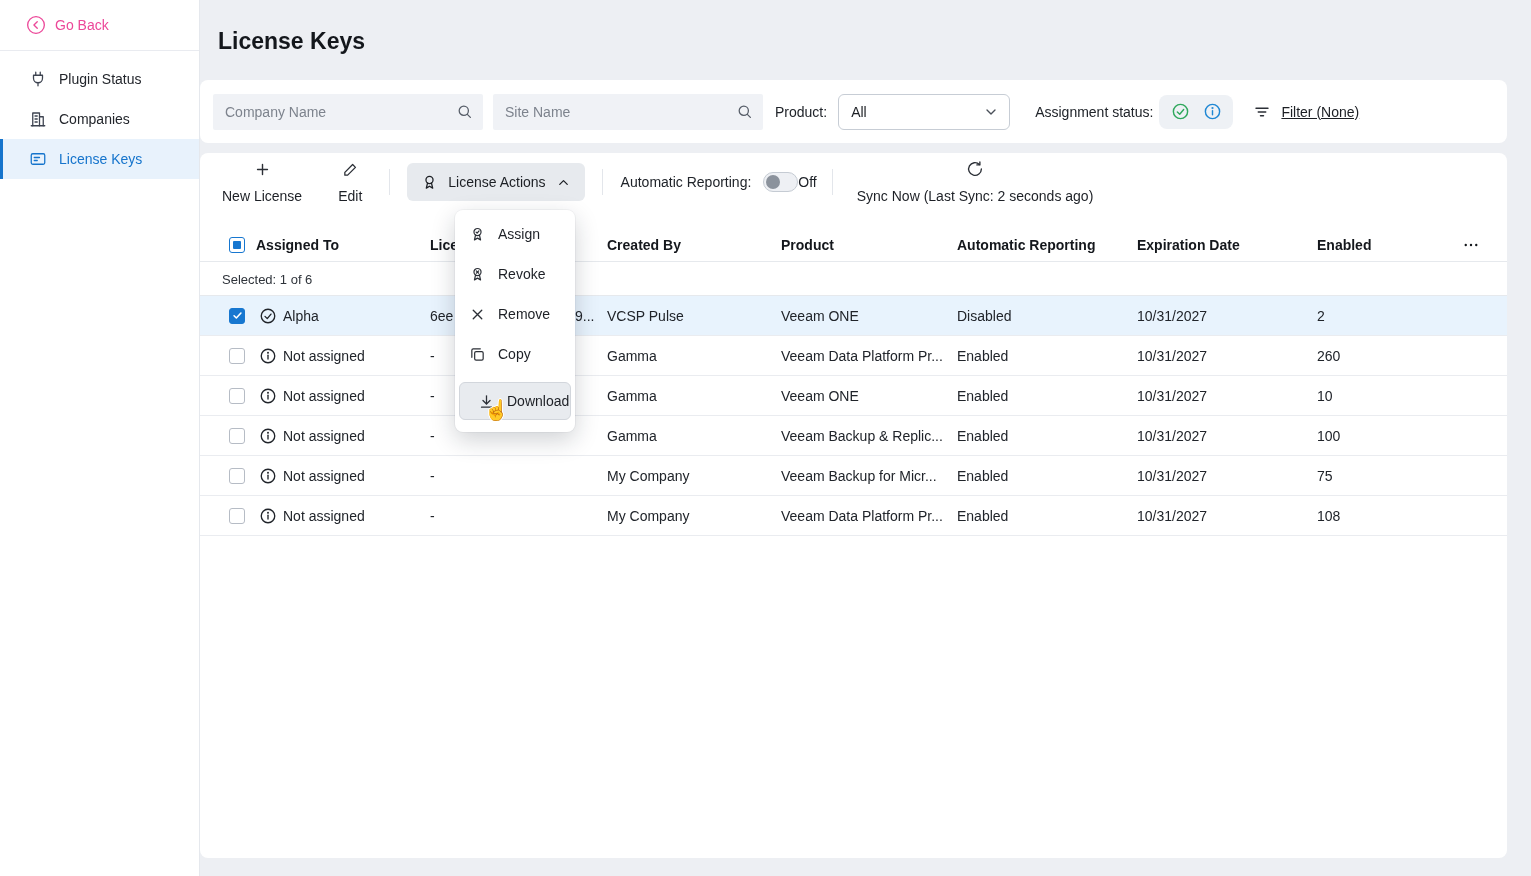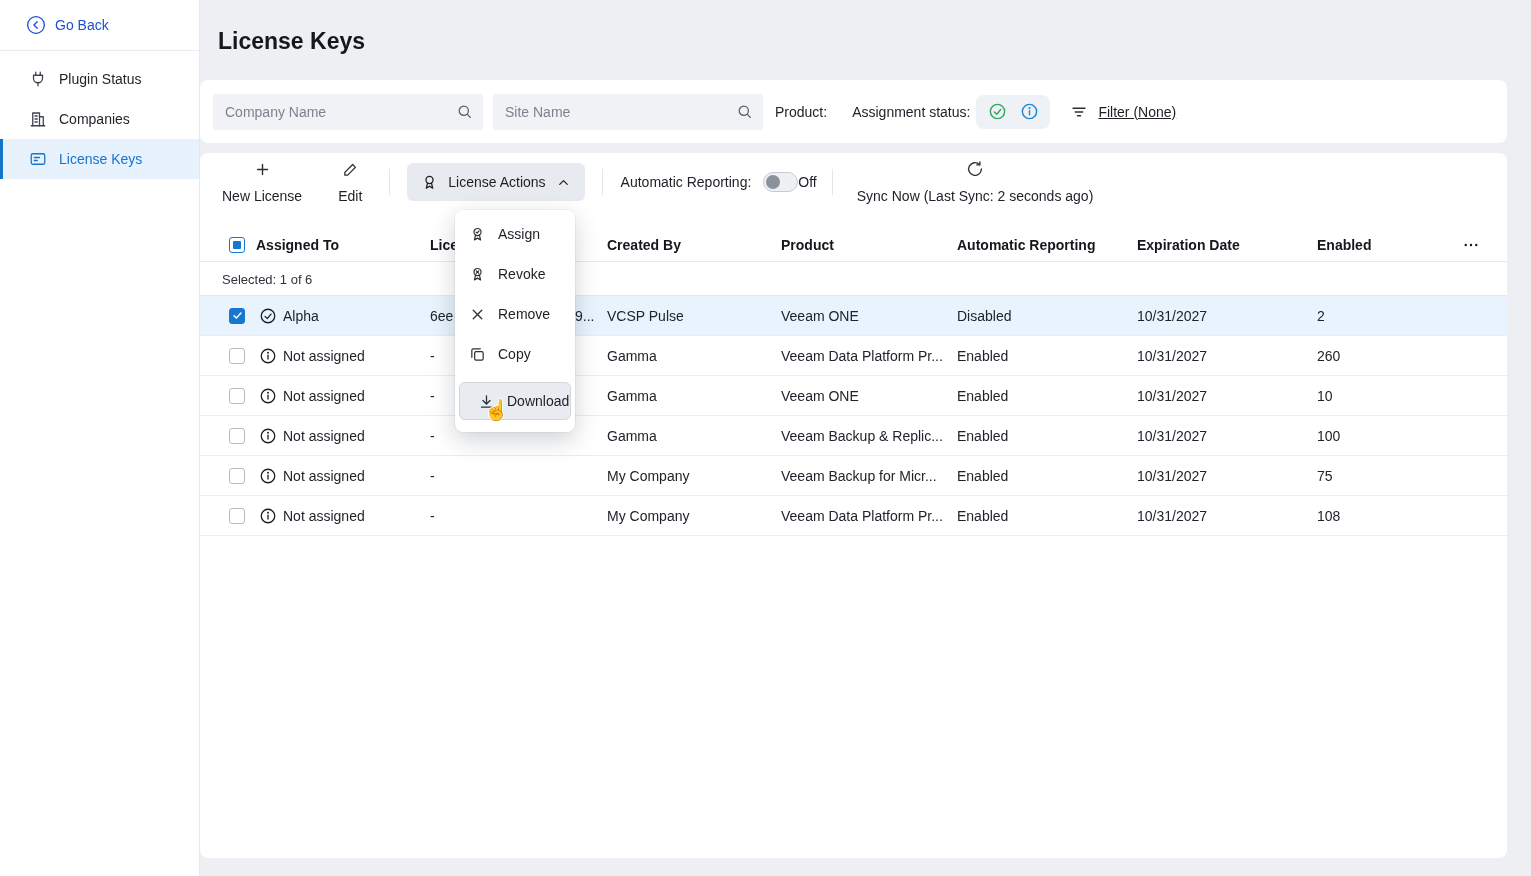--- a/index.html
+++ b/index.html
@@ -14,21 +14,21 @@
   }
   svg { display:block; }
 
   
   .sidebar {
     position:absolute; left:0; top:0; width:200px; height:876px;
     background:#ffffff; border-right:1px solid #e5e8ed;
   }
   .go-back {
     display:flex; align-items:center; gap:9px;
-    height:50px; padding-left:26px; cursor:pointer; color:#1d4ed8;
+    height:50px; padding-left:26px; cursor:pointer; color:#ec4899;
   }
   .side-divider { height:1px; background:#e9ebf0; margin:0 0 8px 0; }
   .nav-item {
     display:flex; align-items:center; gap:12px;
     height:40px; padding-left:29px; cursor:pointer; color:#23262c;
   }
   .nav-item .ico { color:#3d4350; display:flex; }
   .nav-item.active {
     background:#e8f2fc; color:#1574cc;
     box-shadow: inset 3px 0 0 #1574cc;
@@ -251,20 +251,28 @@
     <input type="text" placeholder="Site Name" style="">
     <span class="mag">
       <svg width="17" height="17" viewBox="0 0 24 24" fill="none" stroke="currentColor" stroke-width="1.8" stroke-linecap="round">
           <circle cx="11" cy="11" r="6.5"></circle>
           <path d="M16 16l4.3 4.3"></path>
         </svg>
     </span>
   </div>
 
   <span class="lbl product-lbl">Product:</span>
+  <div class="select">
+    <span>All</span>
+    <span class="chev">
+      <svg width="16" height="16" viewBox="0 0 24 24" fill="none" stroke="currentColor" stroke-width="2" stroke-linecap="round" stroke-linejoin="round">
+          <polyline points="6 9 12 15 18 9"></polyline>
+        </svg>
+    </span>
+  </div>
 
   <span class="lbl assign-lbl">Assignment status:</span>
   <div class="status-group">
     <span class="status-btn green-ic">
       <svg width="19" height="19" viewBox="0 0 24 24" fill="none" stroke="currentColor" stroke-width="1.8" stroke-linecap="round" stroke-linejoin="round">
           <circle cx="12" cy="12" r="9"></circle>
           <polyline points="8 12.5 11 15.5 16 9.5"></polyline>
         </svg>
     </span>
     <span class="status-btn blue-ic">

